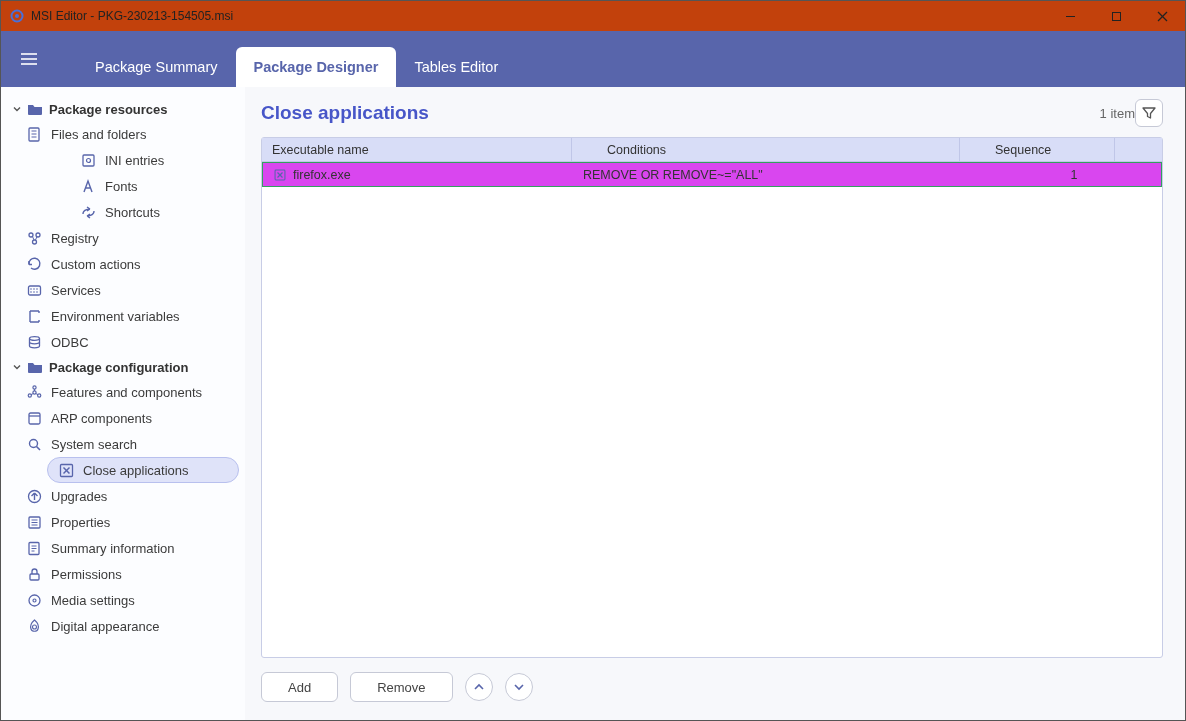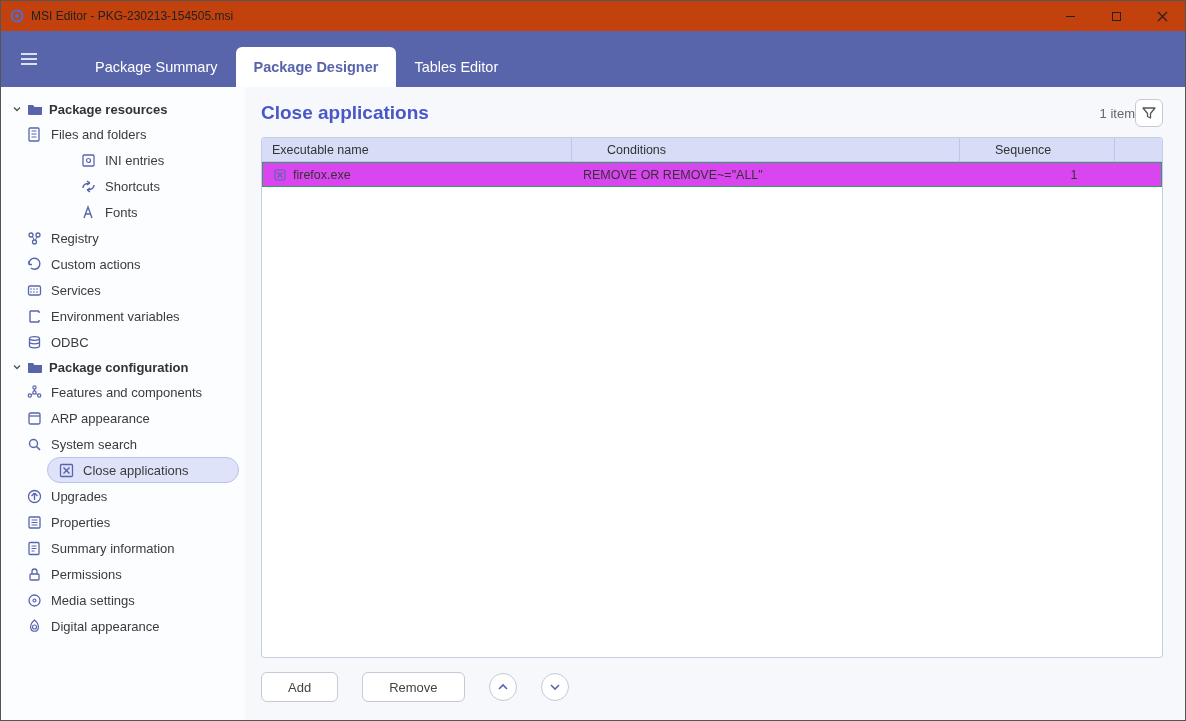--- a/index.html
+++ b/index.html
@@ -51,21 +51,21 @@
   .grid-body { flex:1; overflow:auto; }
   .grid-row { display:flex; height:25px; align-items:center; border-bottom:1px solid #9ad2ae; }
   .grid-row.selected { background:#d946ef; border:1px solid #33a060; }
   .gr-cell { padding: 0 10px; font-size:12.5px; color:#333; display:flex; align-items:center;}
   .gr-cell.col-exec { width:310px; }
   .gr-cell.col-cond { flex:1; }
   .gr-cell.col-seq  { width:130px; justify-content:center; }
   .gr-cell.col-end  { width:22px; }
   .exec-icon { width:14px; height:14px; margin-right:6px; color:#5865ab; display:flex; align-items:center; justify-content:center;}
   
-  .footer { display:flex; gap:24px; margin-top:14px; align-items:center;}
+  .footer { display:flex; gap:12px; margin-top:14px; align-items:center;}
   .btn { height:30px; padding:0 26px; border:1px solid #c6c9d6; border-radius:6px; background:#fff; font-size:13px; color:#444; cursor:pointer; }
   .round-btn { width:28px; height:28px; border:1px solid #c6c9d6; border-radius:50%; background:#fff; display:flex; align-items:center; justify-content:center; color:#5865ab; cursor:pointer;}
 </style>
 </head>
 <body>
 
 <div class="window">
 
   <div class="titlebar">
     <span class="app-icon">
@@ -141,33 +141,33 @@
             <svg width="17" height="17" viewBox="0 0 17 17">
               <rect x="3" y="3" width="11" height="11" rx="1" fill="none" stroke="currentColor" stroke-width="1.3"></rect>
               <circle cx="8.5" cy="8.5" r="2" fill="none" stroke="currentColor" stroke-width="1.2"></circle>
             </svg>
           </span>
           <span class="lbl">INI entries</span>
         </div>
         <div class="tree-item depth-2">
           <span class="ic">
             <svg width="17" height="17" viewBox="0 0 17 17">
+              <path d="M4 14 L8 3 L12 14 M5.5 10 H10.5" fill="none" stroke="currentColor" stroke-width="1.4"></path>
+            </svg>
+          </span>
+          <span class="lbl">Fonts</span>
+        </div>
+        <div class="tree-item depth-2">
+          <span class="ic">
+            <svg width="17" height="17" viewBox="0 0 17 17">
               <path d="M3 10 C 3 5, 10 5, 10 5 M10 5 L7 3 M10 5 L7 7" fill="none" stroke="currentColor" stroke-width="1.4"></path>
               <path d="M14 7 C 14 12, 7 12, 7 12 M7 12 L10 14 M7 12 L10 10" fill="none" stroke="currentColor" stroke-width="1.4"></path>
             </svg>
           </span>
           <span class="lbl">Shortcuts</span>
-        </div>
-        <div class="tree-item depth-2">
-          <span class="ic">
-            <svg width="17" height="17" viewBox="0 0 17 17">
-              <path d="M4 14 L8 3 L12 14 M5.5 10 H10.5" fill="none" stroke="currentColor" stroke-width="1.4"></path>
-            </svg>
-          </span>
-          <span class="lbl">Fonts</span>
         </div>
         <div class="tree-item depth-1">
           <span class="ic">
             <svg width="17" height="17" viewBox="0 0 17 17">
               <circle cx="5" cy="5" r="2" fill="none" stroke="currentColor" stroke-width="1.3"></circle>
               <circle cx="12" cy="5" r="2" fill="none" stroke="currentColor" stroke-width="1.3"></circle>
               <circle cx="8.5" cy="12" r="2" fill="none" stroke="currentColor" stroke-width="1.3"></circle>
               <line x1="6.5" y1="6.5" x2="8" y2="10" stroke="currentColor"></line>
               <line x1="11" y1="6.5" x2="9.5" y2="10" stroke="currentColor"></line>
             </svg>
@@ -242,21 +242,21 @@
           </span>
           <span class="lbl">Features and components</span>
         </div>
         <div class="tree-item depth-1">
           <span class="ic">
             <svg width="17" height="17" viewBox="0 0 17 17">
               <rect x="3" y="3" width="11" height="11" rx="1.5" fill="none" stroke="currentColor" stroke-width="1.3"></rect>
               <line x1="3" y1="6" x2="14" y2="6" stroke="currentColor" stroke-width="1.3"></line>
             </svg>
           </span>
-          <span class="lbl">ARP appearance</span>
+          <span class="lbl">ARP components</span>
         </div>
         <div class="tree-item depth-1">
           <span class="ic">
             <svg width="17" height="17" viewBox="0 0 17 17">
               <circle cx="7.5" cy="7.5" r="4" fill="none" stroke="currentColor" stroke-width="1.4"></circle>
               <line x1="10.5" y1="10.5" x2="14" y2="14" stroke="currentColor" stroke-width="1.6"></line>
             </svg>
           </span>
           <span class="lbl">System search</span>
         </div>

